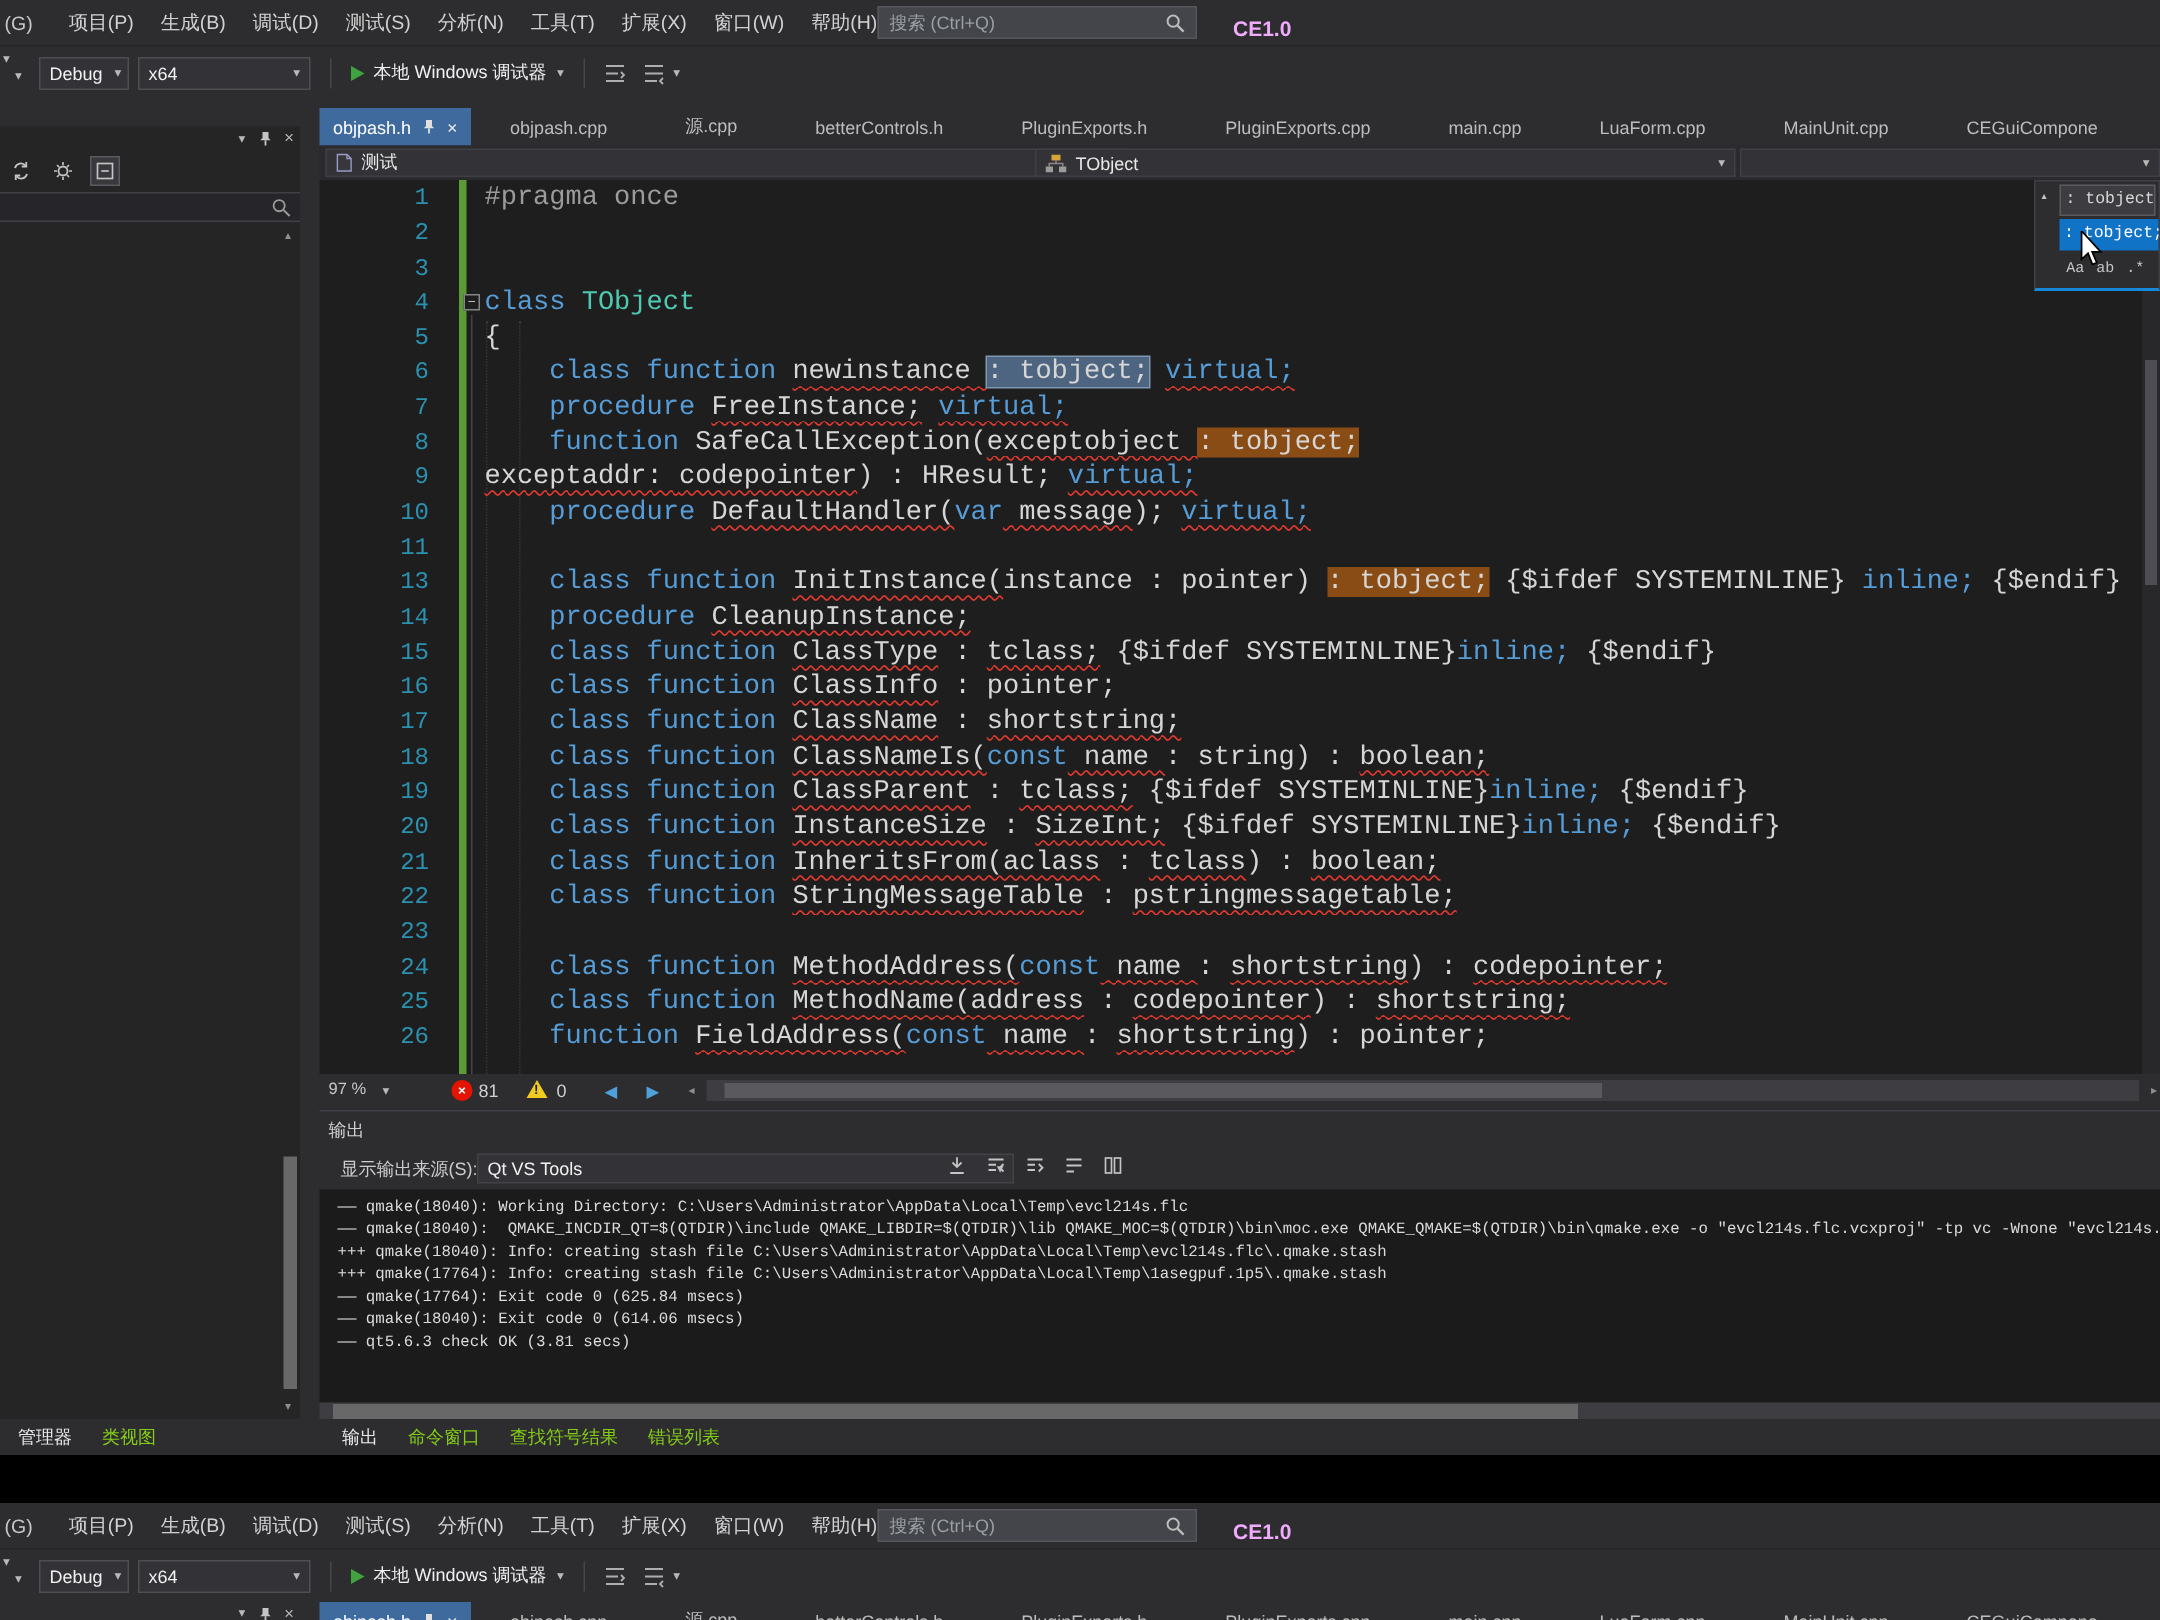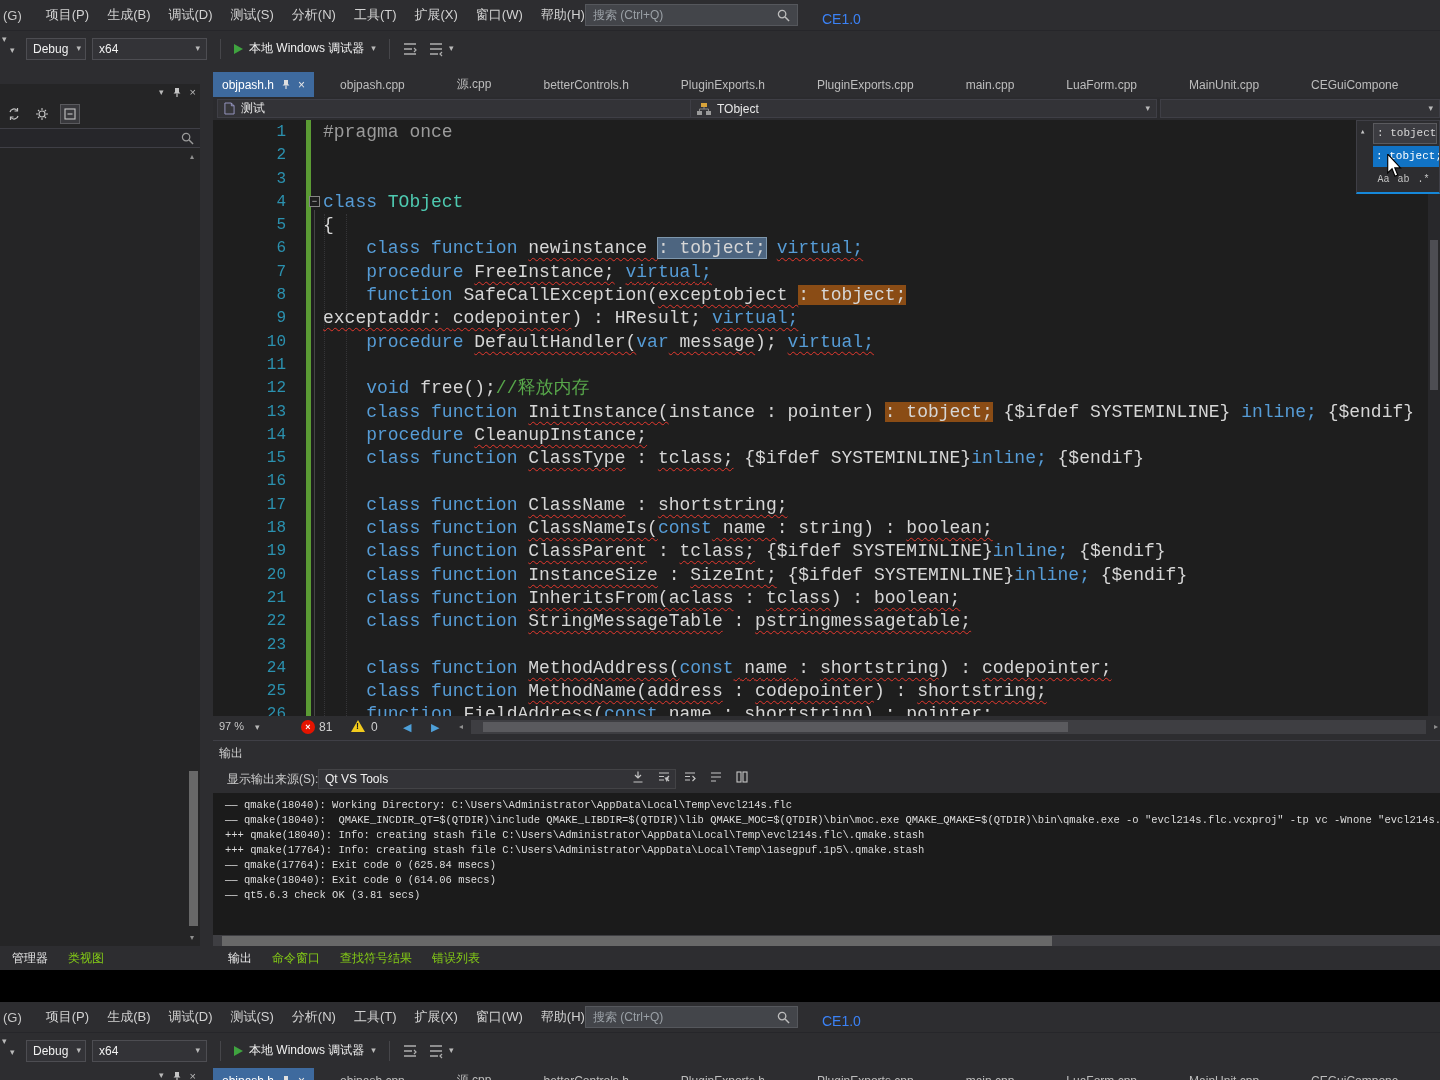--- a/index.html
+++ b/index.html
@@ -9,21 +9,21 @@
 
   
   .chrome{position:absolute;left:0;width:1440px;height:66px;background:#2d2d30}
   .menubar{position:relative;height:30px;background:#2d2d30;display:flex;align-items:center}
   .menu-partial{color:#c8c8c8;font-size:13px;padding:0 3px}
   .menu-items{display:flex;align-items:center;margin-left:12px}
   .menu-item{color:#d2d2d2;font-size:13px;padding:0 9px}
   .search-box{position:absolute;left:585px;top:4px;width:213px;height:22px;background:#43454a;
               border:1px solid #55575c;display:flex;align-items:center;padding:0 7px}
   .search-text{color:#9aa0a6;font-size:12px;flex:1;white-space:nowrap}
-  .brand{position:absolute;left:822px;top:4px;height:30px;line-height:30px;color:#3b82f6;font-weight:normal;font-size:14px}
+  .brand{position:absolute;left:822px;top:4px;height:30px;line-height:30px;color:#f0abfc;font-weight:bold;font-size:14px}
   .toolbar{position:relative;height:36px;background:#2d2d30;display:flex;align-items:center;border-top:1px solid #26262a}
   .tb-chevs{width:26px;height:100%;position:relative}
   .tb-chevs .chev:first-child{position:absolute;left:2px;top:4px}
   .tb-chevs .chev:last-child{position:absolute;left:10px;top:15px}
   .combo{height:22px;border:1px solid #4d4d52;background:#333337;display:flex;align-items:center;
          padding:0 6px;color:#f1f1f1;font-size:12px;margin-right:6px}
   .combo .chev{margin-left:auto;padding-left:8px}
   .combo.debug{width:60px}
   .combo.plat{width:115px}
   .sep{width:1px;height:20px;background:#46464a;margin:0 7px}
@@ -367,25 +367,24 @@
             <div class="code-line" data-interactable="true"><span class="ln" data-interactable="false">2</span><span class="txt" data-interactable="false"></span></div>
             <div class="code-line" data-interactable="true"><span class="ln" data-interactable="false">3</span><span class="txt" data-interactable="false"></span></div>
             <div class="code-line" data-interactable="true"><span class="ln" data-interactable="false">4</span><span class="txt" data-interactable="false"><span class="k">class </span><span class="t">TObject</span></span></div>
             <div class="code-line" data-interactable="true"><span class="ln" data-interactable="false">5</span><span class="txt" data-interactable="false"><span class="p">{</span></span></div>
             <div class="code-line" data-interactable="true"><span class="ln" data-interactable="false">6</span><span class="txt" data-interactable="false"><span class="p">    </span><span class="k">class function </span><span class="p s">newinstance </span><span class="p hb">: tobject;</span><span class="p"> </span><span class="k s">virtual;</span></span></div>
             <div class="code-line" data-interactable="true"><span class="ln" data-interactable="false">7</span><span class="txt" data-interactable="false"><span class="p">    </span><span class="k">procedure </span><span class="p s">FreeInstance;</span><span class="p"> </span><span class="k s">virtual;</span></span></div>
             <div class="code-line" data-interactable="true"><span class="ln" data-interactable="false">8</span><span class="txt" data-interactable="false"><span class="p">    </span><span class="k">function </span><span class="p">SafeCallException(</span><span class="p s">exceptobject </span><span class="p ho">: tobject;</span></span></div>
             <div class="code-line" data-interactable="true"><span class="ln" data-interactable="false">9</span><span class="txt" data-interactable="false"><span class="p s">exceptaddr: </span><span class="p s">codepointer</span><span class="p">) : </span><span class="p">HResult; </span><span class="k s">virtual;</span></span></div>
             <div class="code-line" data-interactable="true"><span class="ln" data-interactable="false">10</span><span class="txt" data-interactable="false"><span class="p">    </span><span class="k">procedure </span><span class="p s">DefaultHandler(</span><span class="k">var</span><span class="p s"> message</span><span class="p">); </span><span class="k s">virtual;</span></span></div>
             <div class="code-line" data-interactable="true"><span class="ln" data-interactable="false">11</span><span class="txt" data-interactable="false"></span></div>
-            <div class="code-line" data-interactable="true"><span class="ln" data-interactable="false">12</span><span class="txt" data-interactable="false"><span class="p">    </span><span class="k">void</span><span class="p"> free();</span><span class="c">//释放内存</span></span></div>
             <div class="code-line" data-interactable="true"><span class="ln" data-interactable="false">13</span><span class="txt" data-interactable="false"><span class="p">    </span><span class="k">class function </span><span class="p s">InitInstance(</span><span class="p">instance </span><span class="p">: </span><span class="p">pointer) </span><span class="p ho">: tobject;</span><span class="p"> {$ifdef SYSTEMINLINE} </span><span class="k">inline;</span><span class="p"> {$endif}</span></span></div>
             <div class="code-line" data-interactable="true"><span class="ln" data-interactable="false">14</span><span class="txt" data-interactable="false"><span class="p">    </span><span class="k">procedure </span><span class="p s">CleanupInstance;</span></span></div>
             <div class="code-line" data-interactable="true"><span class="ln" data-interactable="false">15</span><span class="txt" data-interactable="false"><span class="p">    </span><span class="k">class function </span><span class="p s">ClassType</span><span class="p"> : </span><span class="p s">tclass;</span><span class="p"> {$ifdef SYSTEMINLINE}</span><span class="k">inline;</span><span class="p"> {$endif}</span></span></div>
-            <div class="code-line" data-interactable="true"><span class="ln" data-interactable="false">16</span></div>
+            <div class="code-line" data-interactable="true"><span class="ln" data-interactable="false">16</span><span class="txt" data-interactable="false"><span class="p">    </span><span class="k">class function </span><span class="p s">ClassInfo</span><span class="p"> : </span><span class="p">pointer;</span></span></div>
             <div class="code-line" data-interactable="true"><span class="ln" data-interactable="false">17</span><span class="txt" data-interactable="false"><span class="p">    </span><span class="k">class function </span><span class="p s">ClassName</span><span class="p"> : </span><span class="p s">shortstring;</span></span></div>
             <div class="code-line" data-interactable="true"><span class="ln" data-interactable="false">18</span><span class="txt" data-interactable="false"><span class="p">    </span><span class="k">class function </span><span class="p s">ClassNameIs(</span><span class="k">const</span><span class="p s"> name </span><span class="p">: </span><span class="p">string</span><span class="p">) : </span><span class="p s">boolean;</span></span></div>
             <div class="code-line" data-interactable="true"><span class="ln" data-interactable="false">19</span><span class="txt" data-interactable="false"><span class="p">    </span><span class="k">class function </span><span class="p s">ClassParent</span><span class="p"> : </span><span class="p s">tclass;</span><span class="p"> {$ifdef SYSTEMINLINE}</span><span class="k">inline;</span><span class="p"> {$endif}</span></span></div>
             <div class="code-line" data-interactable="true"><span class="ln" data-interactable="false">20</span><span class="txt" data-interactable="false"><span class="p">    </span><span class="k">class function </span><span class="p s">InstanceSize</span><span class="p"> : </span><span class="p s">SizeInt;</span><span class="p"> {$ifdef SYSTEMINLINE}</span><span class="k">inline;</span><span class="p"> {$endif}</span></span></div>
             <div class="code-line" data-interactable="true"><span class="ln" data-interactable="false">21</span><span class="txt" data-interactable="false"><span class="p">    </span><span class="k">class function </span><span class="p s">InheritsFrom(aclass</span><span class="p"> : </span><span class="p s">tclass</span><span class="p">) : </span><span class="p s">boolean;</span></span></div>
             <div class="code-line" data-interactable="true"><span class="ln" data-interactable="false">22</span><span class="txt" data-interactable="false"><span class="p">    </span><span class="k">class function </span><span class="p s">StringMessageTable</span><span class="p"> : </span><span class="p s">pstringmessagetable;</span></span></div>
             <div class="code-line" data-interactable="true"><span class="ln" data-interactable="false">23</span><span class="txt" data-interactable="false"></span></div>
             <div class="code-line" data-interactable="true"><span class="ln" data-interactable="false">24</span><span class="txt" data-interactable="false"><span class="p">    </span><span class="k">class function </span><span class="p s">MethodAddress(</span><span class="k">const</span><span class="p s"> name </span><span class="p">: </span><span class="p s">shortstring</span><span class="p">) : </span><span class="p s">codepointer;</span></span></div>
             <div class="code-line" data-interactable="true"><span class="ln" data-interactable="false">25</span><span class="txt" data-interactable="false"><span class="p">    </span><span class="k">class function </span><span class="p s">MethodName(</span><span class="p s">address</span><span class="p"> : </span><span class="p s">codepointer</span><span class="p">) : </span><span class="p s">shortstring;</span></span></div>
             <div class="code-line" data-interactable="true"><span class="ln" data-interactable="false">26</span><span class="txt" data-interactable="false"><span class="p">    </span><span class="k">function </span><span class="p s">FieldAddress(</span><span class="k">const</span><span class="p s"> name </span><span class="p">: </span><span class="p s">shortstring</span><span class="p">) : </span><span class="p">pointer;</span></span></div>

